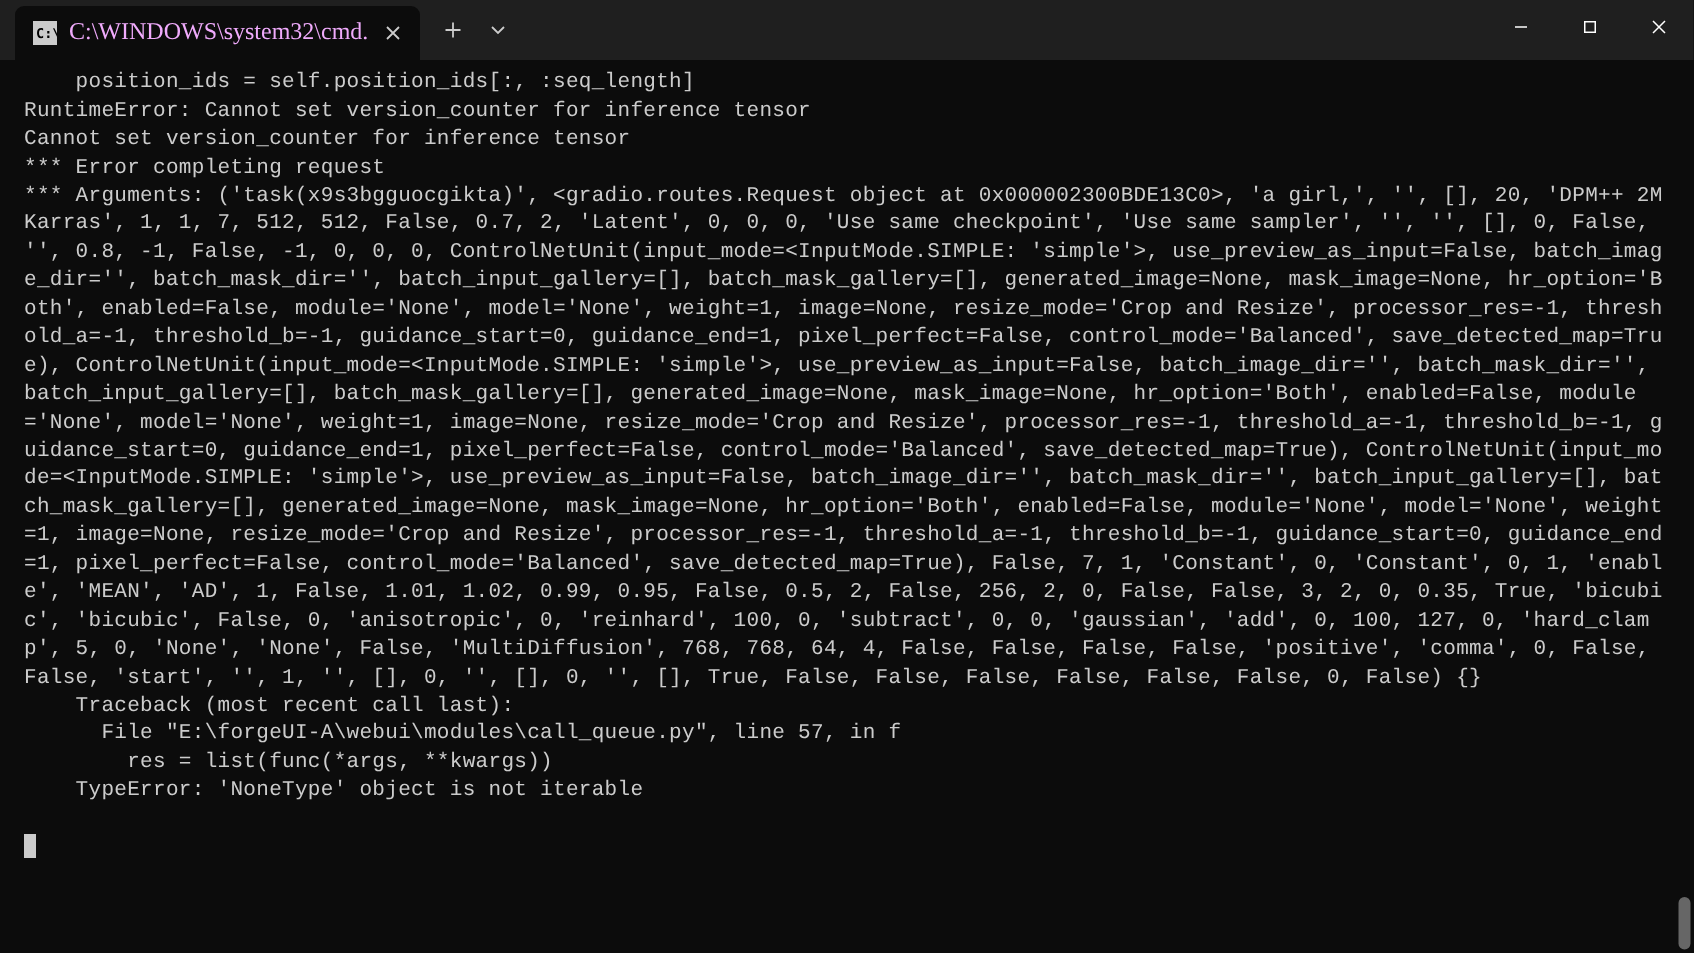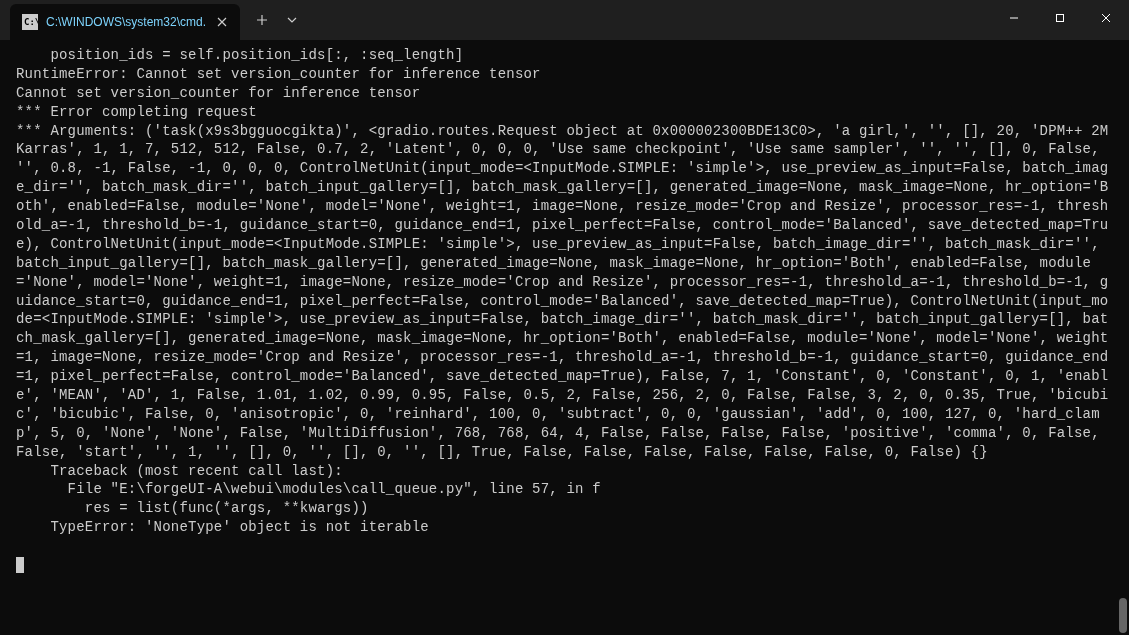--- a/index.html
+++ b/index.html
@@ -41,23 +41,23 @@
       background: #cccccc;
       margin-right: 8px;
       display: flex;
       align-items: center;
       justify-content: center;
       color: #000;
       font-size: 10px;
       font-weight: bold;
     }
     .tab-title {
-      color: #7dd3fc;
-      font-size: 12px;
-      font-family: Liberation Sans, sans-serif;
+      color: #f0abfc;
+      font-size: 16px;
+      font-family: Liberation Serif, serif;
       flex: 1;
       white-space: nowrap;
       overflow: hidden;
     }
     .tab-close {
       width: 16px;
       height: 16px;
       display: flex;
       align-items: center;
       justify-content: center;

